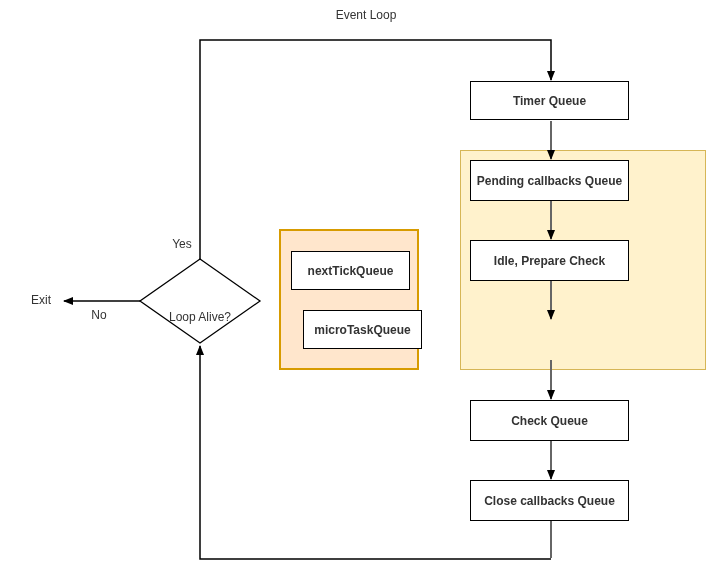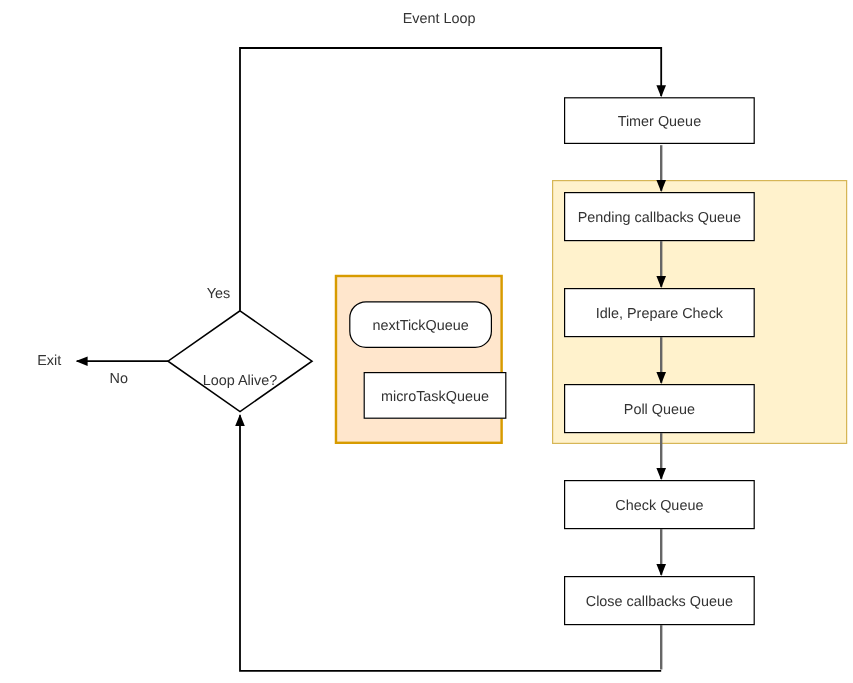--- a/index.html
+++ b/index.html
@@ -64,30 +64,31 @@
   .node {
     position: absolute;
     background: var(--node-fill);
     border: 1px solid var(--node-stroke);
     display: flex;
     align-items: center;
     justify-content: center;
     font-size: 12px;
     text-align: center;
     line-height: 14px;
+    font-weight: bold;
   }
   .q { left: 470px; width: 159px; height: 41px; }
   .node-timer   { top: 81px; height: 39px; }
   .node-pending { top: 160px; }
   .node-idle    { top: 240px; }
   .node-poll    { top: 320px; }
   .node-check   { top: 400px; }
   .node-close   { top: 480px; }
   .mq { left: 291px; width: 119px; height: 39px; }
-  .node-nexttick  { top: 251px; border-radius: 14px; }
+  .node-nexttick  { top: 251px; }
   .node-microtask { top: 310px; margin-left: 12px; }
   .label {
     position: absolute;
     font-size: 12px;
     text-align: center;
     line-height: 14px;
   }
   .diagram-title { left: 306px; top: 8px;   width: 120px; }
   .io-label      { left: 637px; top: 244px; width: 60px;  }
   .yes-label     { left: 162px; top: 237px; width: 40px;  }
@@ -130,23 +131,20 @@
 
   <div class="node q node-timer">
     <span>Timer Queue</span>
   </div>
   <div class="node q node-pending">
     <span>Pending callbacks Queue</span>
   </div>
   <div class="node q node-idle">
     <span>Idle, Prepare Check</span>
   </div>
-  <div class="node q node-poll">
-    <span>Poll Queue</span>
-  </div>
   <div class="node q node-check">
     <span>Check Queue</span>
   </div>
   <div class="node q node-close">
     <span>Close callbacks Queue</span>
   </div>
 
   <div class="node mq node-nexttick">
     <span>nextTickQueue</span>
   </div>

